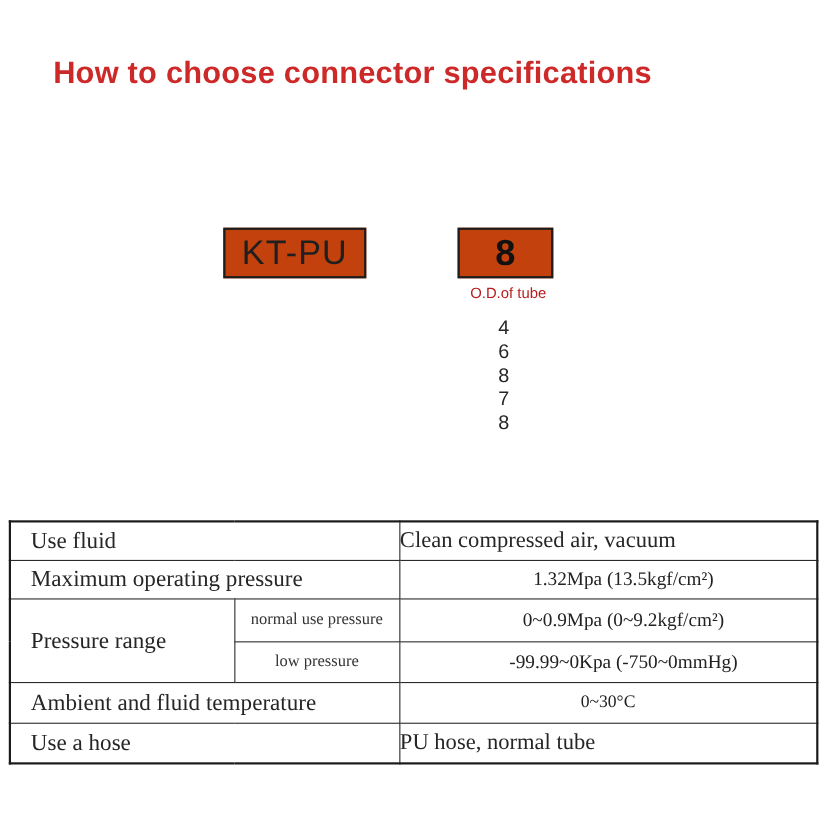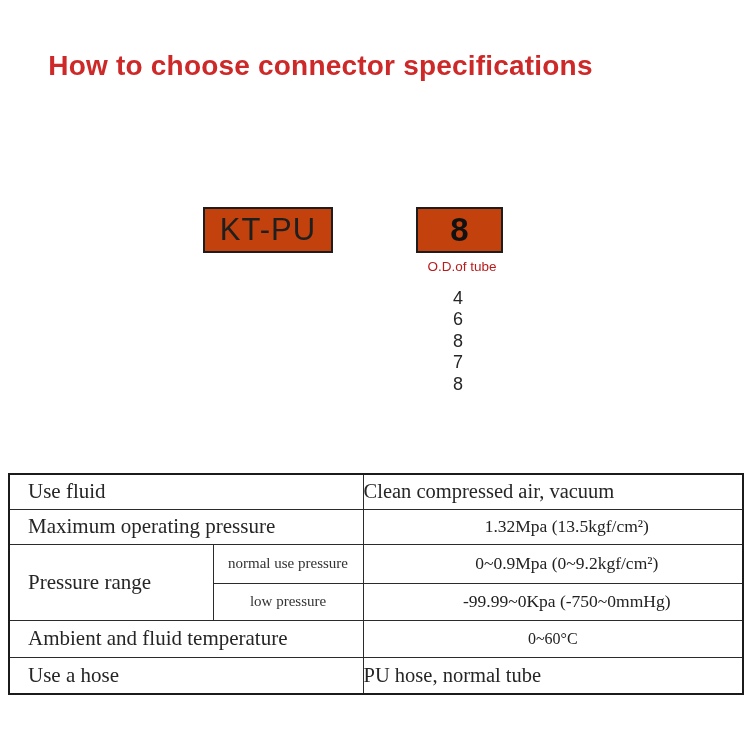--- a/index.html
+++ b/index.html
@@ -117,21 +117,21 @@
         <td class="lbl" rowspan="2">Pressure range</td>
         <td class="sub hl">normal use pressure</td>
         <td class="val-sm hl">0~0.9Mpa (0~9.2kgf/cm²)</td>
       </tr>
       <tr class="r4">
         <td class="sub">low pressure</td>
         <td class="val-sm">-99.99~0Kpa (-750~0mmHg)</td>
       </tr>
       <tr class="r5">
         <td class="lbl hl" colspan="2">Ambient and fluid temperature</td>
-        <td class="val-xs hl">0~60°C</td>
+        <td class="val-xs hl">0~30°C</td>
       </tr>
       <tr class="r6">
         <td class="lbl" colspan="2">Use a hose</td>
         <td class="val-lg">PU hose, normal tube</td>
       </tr>
     </tbody>
   </table>
 
 </div>
 

